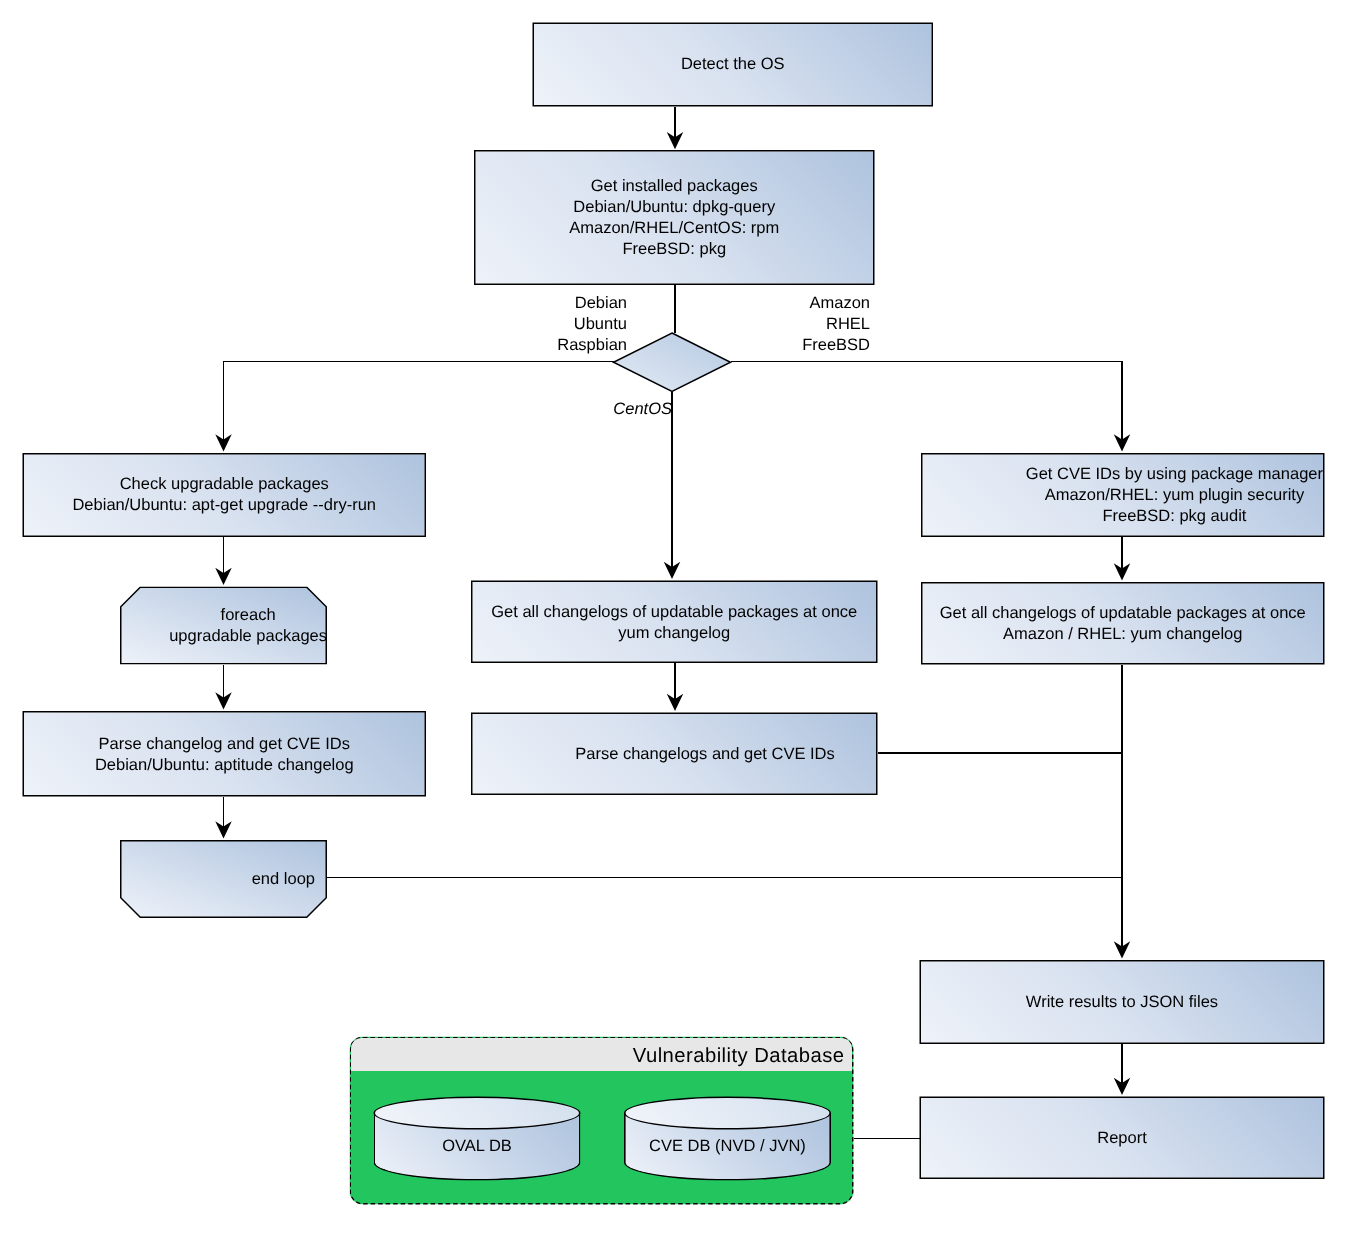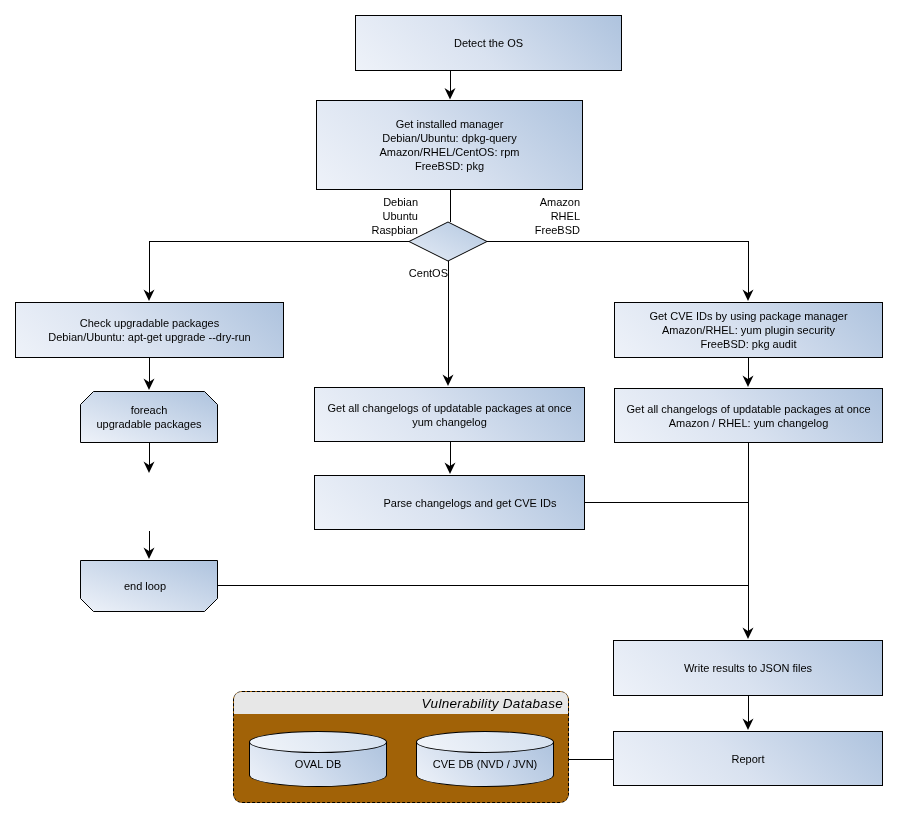--- a/index.html
+++ b/index.html
@@ -31,42 +31,41 @@
     text-align: center;
     font-size: 11px;
     line-height: 14px;
     flex: 0 0 auto;
   }
   .line { display: block; white-space: nowrap; }
   .loop {
     position: absolute;
     display: flex;
     align-items: center;
-    justify-content: center;
+    justify-content: flex-end;
     z-index: 2;
   }
   .loop svg { position: absolute; left: 0; top: 0; }
   .loop .node-text { position: relative; }
   .edge-label {
     position: absolute;
     font-size: 11px;
     line-height: 14px;
     z-index: 3;
     text-align: right;
   }
   .db-group {
     position: absolute;
     left: 233px; top: 691px;
     width: 336px; height: 112px;
     box-sizing: border-box;
     border: 1.5px dashed #000;
     border-radius: 9px;
-    background: #a16207;
+    background: #22c55e;
     z-index: 1;
-    font-style: italic;
   }
   .db-band {
     position: absolute;
     left: 0; top: 0; right: 0;
     height: 22px;
     background: #e7e7e7;
     border-radius: 7px 7px 0 0;
     display: flex;
     align-items: center;
     justify-content: flex-end;
@@ -146,21 +145,21 @@
   </svg>
 
   <div class="node" style="left:316px; top:15px; width:267px; height:56px;margin-left:39px;">
     <div class="node-text">
       <span class="line">Detect the OS</span>
     </div>
   </div>
 
   <div class="node" style="left:316px; top:100px; width:267px; height:90px;">
     <div class="node-text">
-      <span class="line">Get installed manager</span>
+      <span class="line">Get installed packages</span>
       <span class="line">Debian/Ubuntu: dpkg-query</span>
       <span class="line">Amazon/RHEL/CentOS: rpm</span>
       <span class="line">FreeBSD: pkg</span>
     </div>
   </div>
 
   <div class="node" style="left:15px; top:302px; width:269px; height:56px;">
     <div class="node-text">
       <span class="line">Check upgradable packages</span>
       <span class="line">Debian/Ubuntu: apt-get upgrade --dry-run</span>
@@ -176,20 +175,26 @@
         </linearGradient>
       </defs>
       <polygon points="13.5,0.5 124.5,0.5 137.5,13.5 137.5,51.5 0.5,51.5 0.5,13.5" fill="url(#lgrad1)" stroke="#000" stroke-width="1"></polygon>
     </svg>
     <div class="node-text">
       <span class="line">foreach</span>
       <span class="line">upgradable  packages</span>
     </div>
   </div>
 
+  <div class="node" style="left:15px; top:474px; width:269px; height:57px;">
+    <div class="node-text">
+      <span class="line">Parse changelog and get  CVE IDs</span>
+      <span class="line">Debian/Ubuntu: aptitude changelog</span>
+    </div>
+  </div>
 
   <div class="loop" style="left:80px; top:560px; width:130px; height:52px;">
     <svg width="138" height="52" viewBox="0 0 138 52">
       <defs>
         <linearGradient id="lgrad2" x1="0%" y1="100%" x2="100%" y2="0%">
           <stop offset="0%" stop-color="#eef2f9"></stop>
           <stop offset="100%" stop-color="#aec3de"></stop>
         </linearGradient>
       </defs>
       <polygon points="0.5,0.5 137.5,0.5 137.5,38.5 124.5,51.5 13.5,51.5 0.5,38.5" fill="url(#lgrad2)" stroke="#000" stroke-width="1"></polygon>
@@ -205,21 +210,21 @@
       <span class="line">yum changelog</span>
     </div>
   </div>
 
   <div class="node" style="left:314px; top:475px; width:271px; height:55px;padding-left:41px;">
     <div class="node-text">
       <span class="line">Parse changelogs and get CVE IDs</span>
     </div>
   </div>
 
-  <div class="node" style="left:614px; top:302px; width:269px; height:56px;">
+  <div class="node" style="left:614px; top:302px; width:269px; height:56px;justify-content:flex-end;">
     <div class="node-text">
       <span class="line">Get CVE IDs by using package manager</span>
       <span class="line">Amazon/RHEL: yum plugin security</span>
       <span class="line">FreeBSD: pkg audit</span>
     </div>
   </div>
 
   <div class="node" style="left:614px; top:388px; width:269px; height:55px;">
     <div class="node-text">
       <span class="line">Get all changelogs of updatable packages at once</span>
@@ -242,21 +247,21 @@
   <div class="edge-label" style="left:318px; top:195px; width:100px;">
     <span class="line">Debian</span>
     <span class="line">Ubuntu</span>
     <span class="line">Raspbian</span>
   </div>
   <div class="edge-label" style="left:480px; top:195px; width:100px;">
     <span class="line">Amazon</span>
     <span class="line">RHEL</span>
     <span class="line">FreeBSD</span>
   </div>
-  <div class="edge-label" style="left:396px; top:266px; width:52px;">
+  <div class="edge-label" style="left:396px; top:266px; width:52px;font-style:italic;">
     <span class="line">CentOS</span>
   </div>
 
   <div class="db-group">
     <div class="db-band">
       <span>Vulnerability Database</span>
     </div>
   </div>
 
   <div class="cylinder" style="left:249px; top:731px;">

